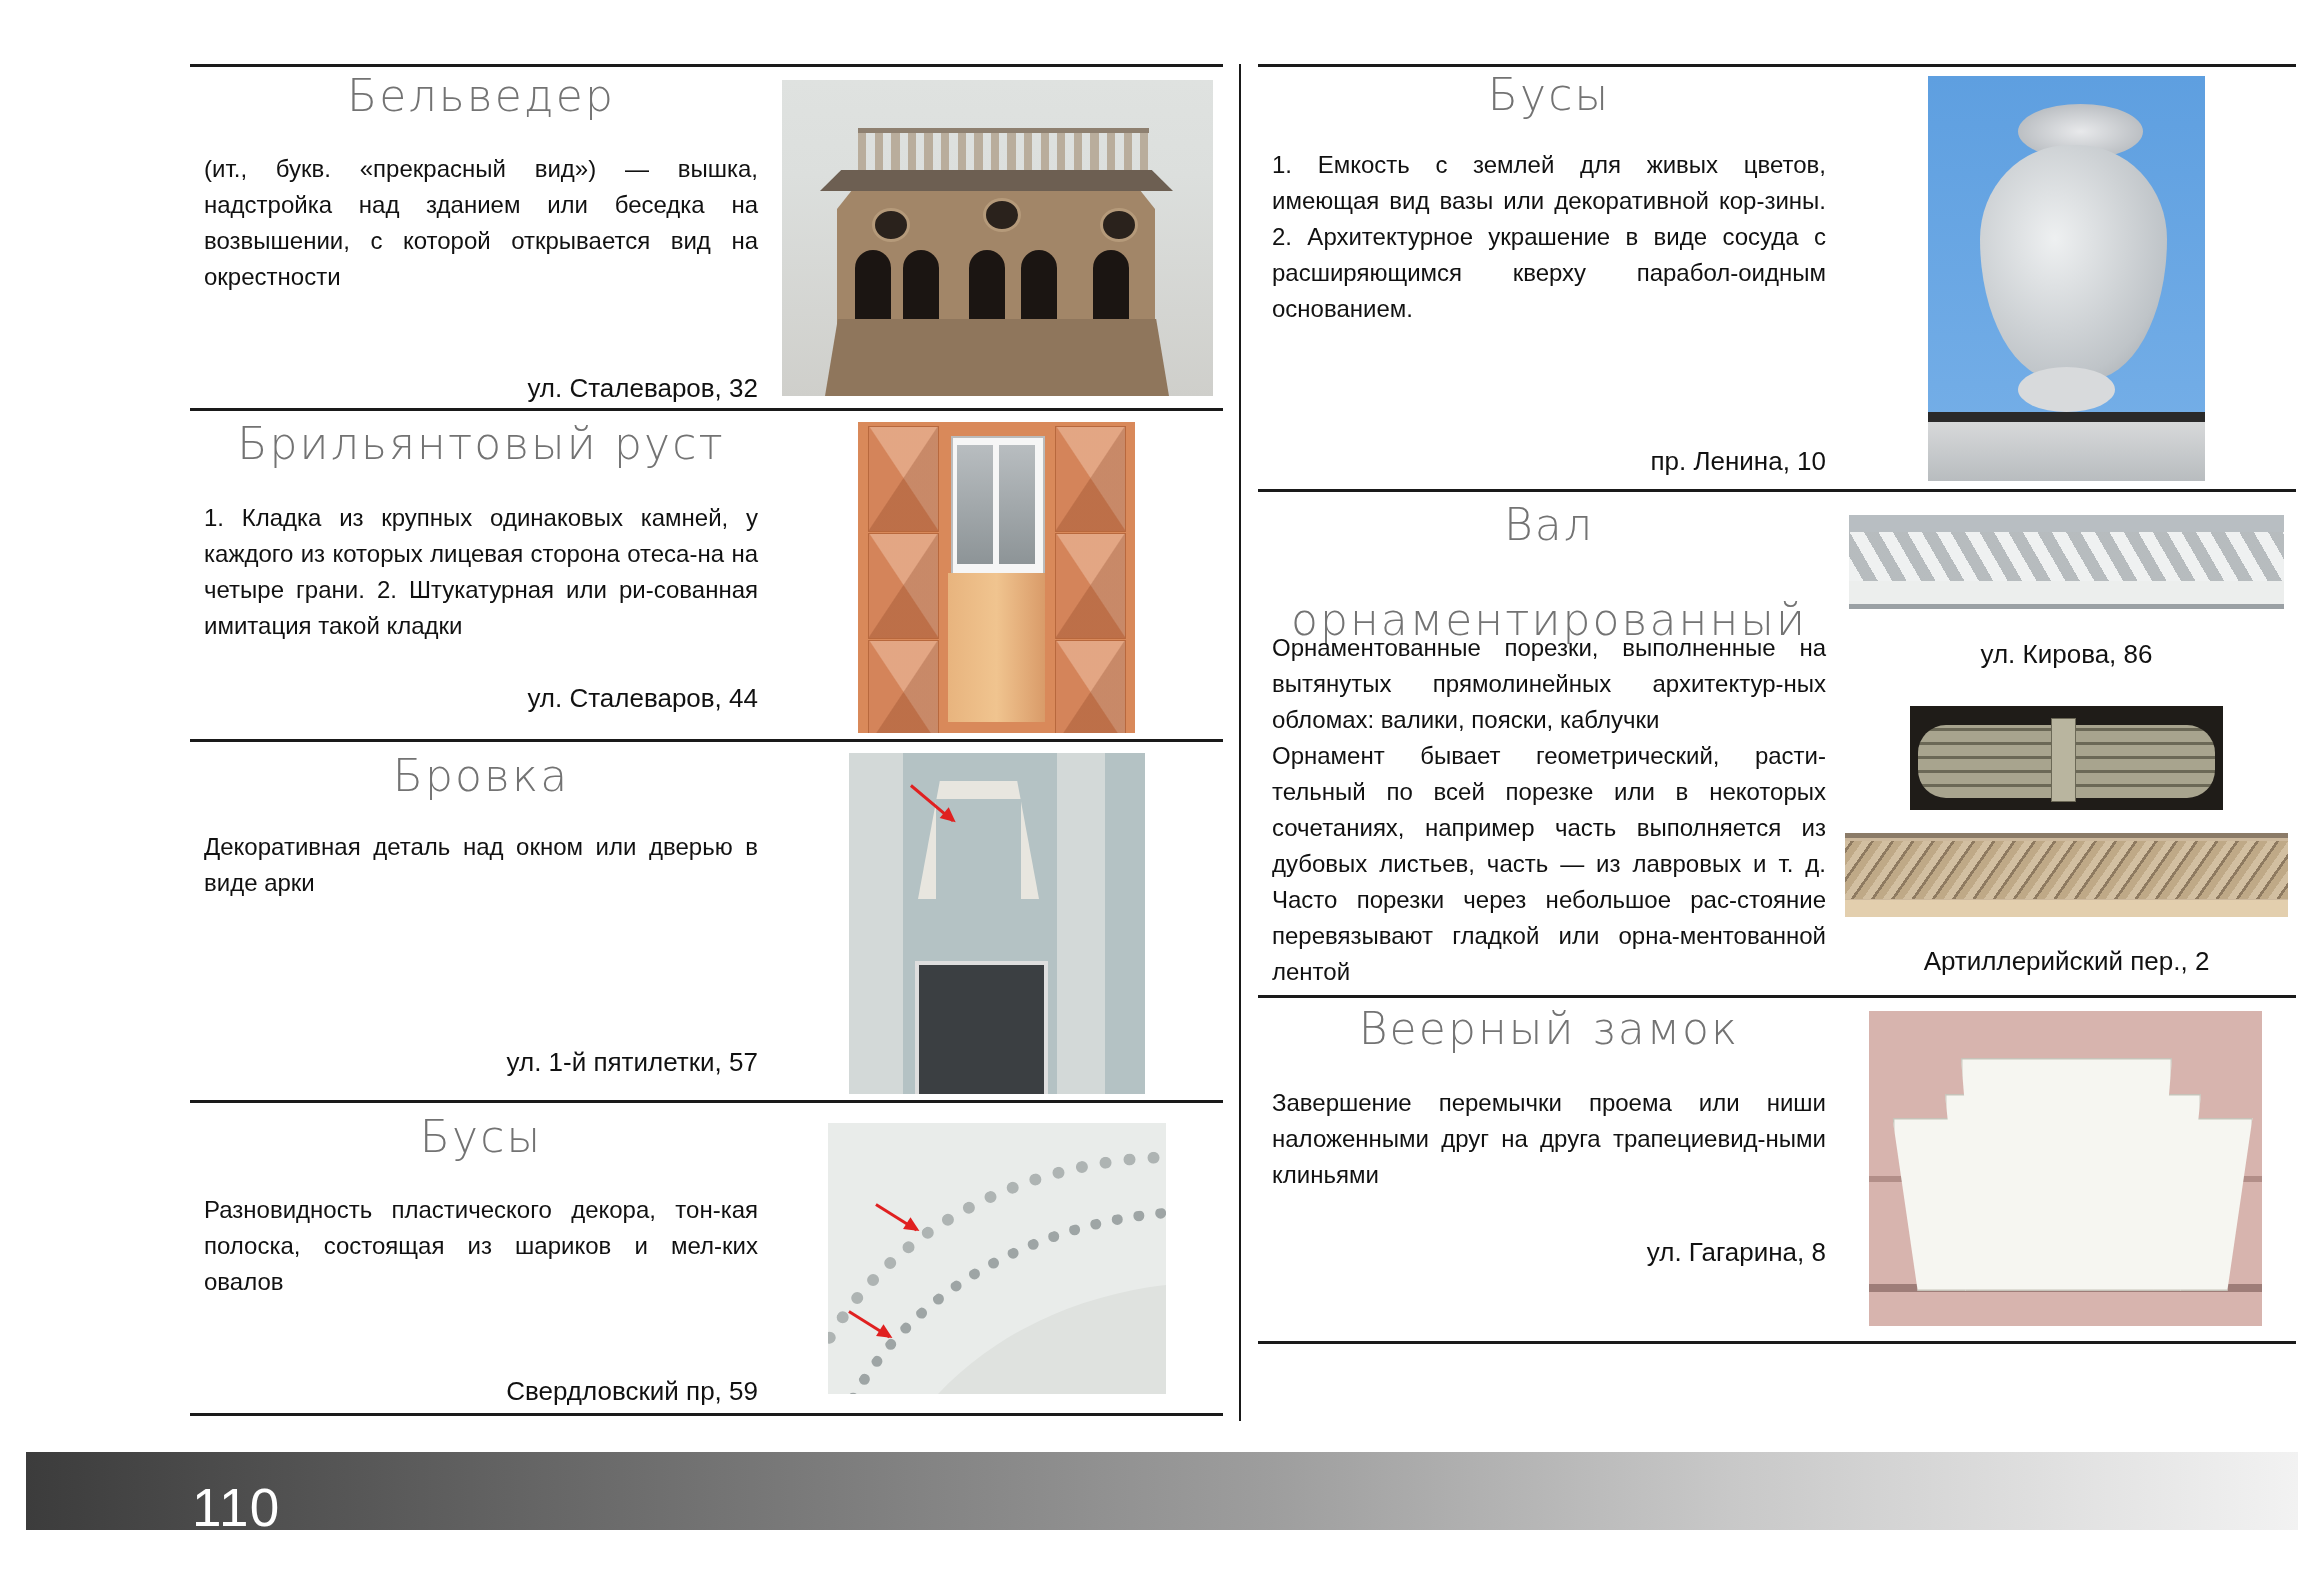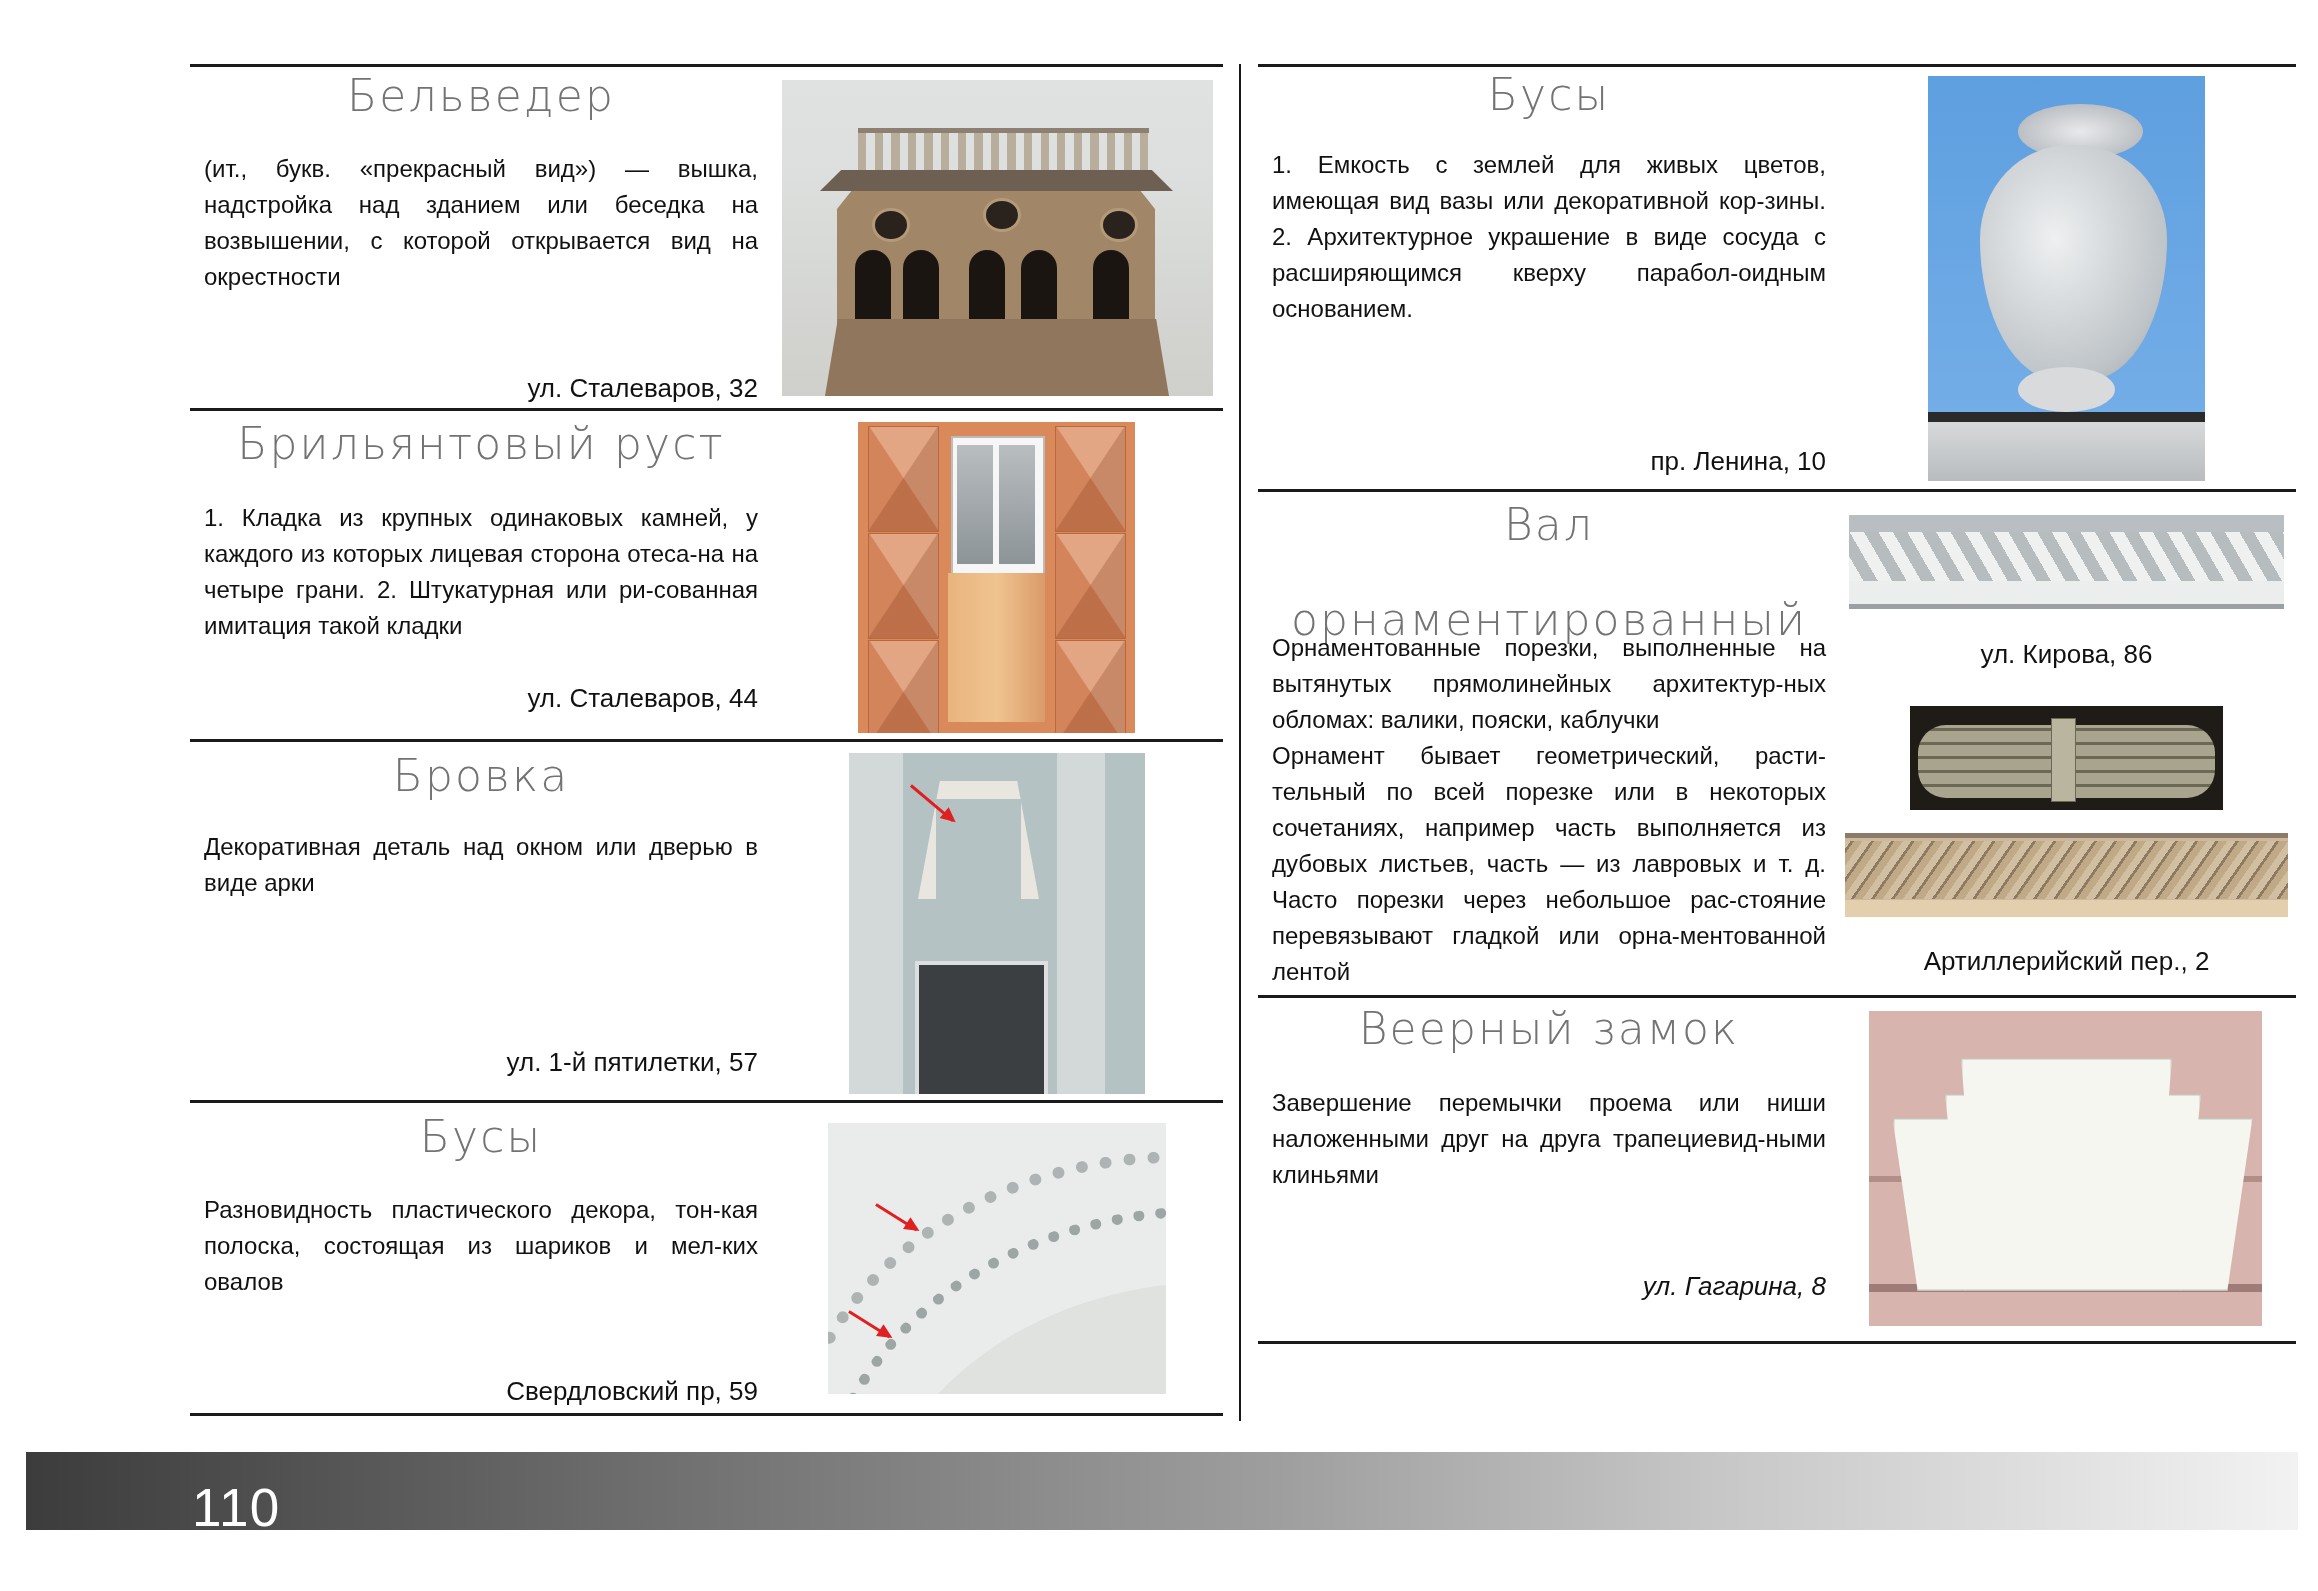--- a/index.html
+++ b/index.html
@@ -179,21 +179,21 @@
   <div class="photo ph-orn1" style="left:1849px; top:515px; width:435px; height:94px;"></div>
   <div class="address center" style="left:1849px; top:638px; width:435px;">ул. Кирова, 86</div>
   <div class="photo ph-orn2" style="left:1910px; top:706px; width:313px; height:104px;"></div>
   <div class="photo ph-orn3" style="left:1845px; top:833px; width:443px; height:84px;"></div>
   <div class="address center" style="left:1845px; top:945px; width:443px;">Артиллерийский пер., 2</div>
 </div>
 
 <div class="section">
   <div class="term" style="left:1272px; top:1002px; width:554px;">Веерный замок</div>
   <div class="body-text" style="left:1272px; top:1085px; width:554px;">Завершение перемычки проема или ниши наложенными друг на друга трапециевид-ными клиньями</div>
-  <div class="address right" style="left:1549px; top:1270px; width:277px;font-style:italic;">ул. Гагарина, 8</div>
+  <div class="address right" style="left:1549px; top:1236px; width:277px;">ул. Гагарина, 8</div>
   <div class="photo ph-fan" style="left:1869px; top:1011px; width:393px; height:315px;">
     <div class="band" style="top:165px;"></div>
     <div class="band" style="top:273px; height:8.3px; background:#9e7d78;"></div>
     <div class="block" style="left:23.5px; top:107px; width:360px; height:173px; clip-path: polygon(0 0, 100% 0, 93% 100%, 7% 100%);"></div>
     <div class="block" style="left:76px; top:83px; width:256px; height:197px; clip-path: polygon(0 0, 100% 0, 92% 100%, 8% 100%);"></div>
     <div class="block" style="left:92px; top:47px; width:211px; height:233px; clip-path: polygon(0 0, 100% 0, 91% 100%, 9% 100%);"></div>
   </div>
 </div>
 
 <div class="footer-band">

